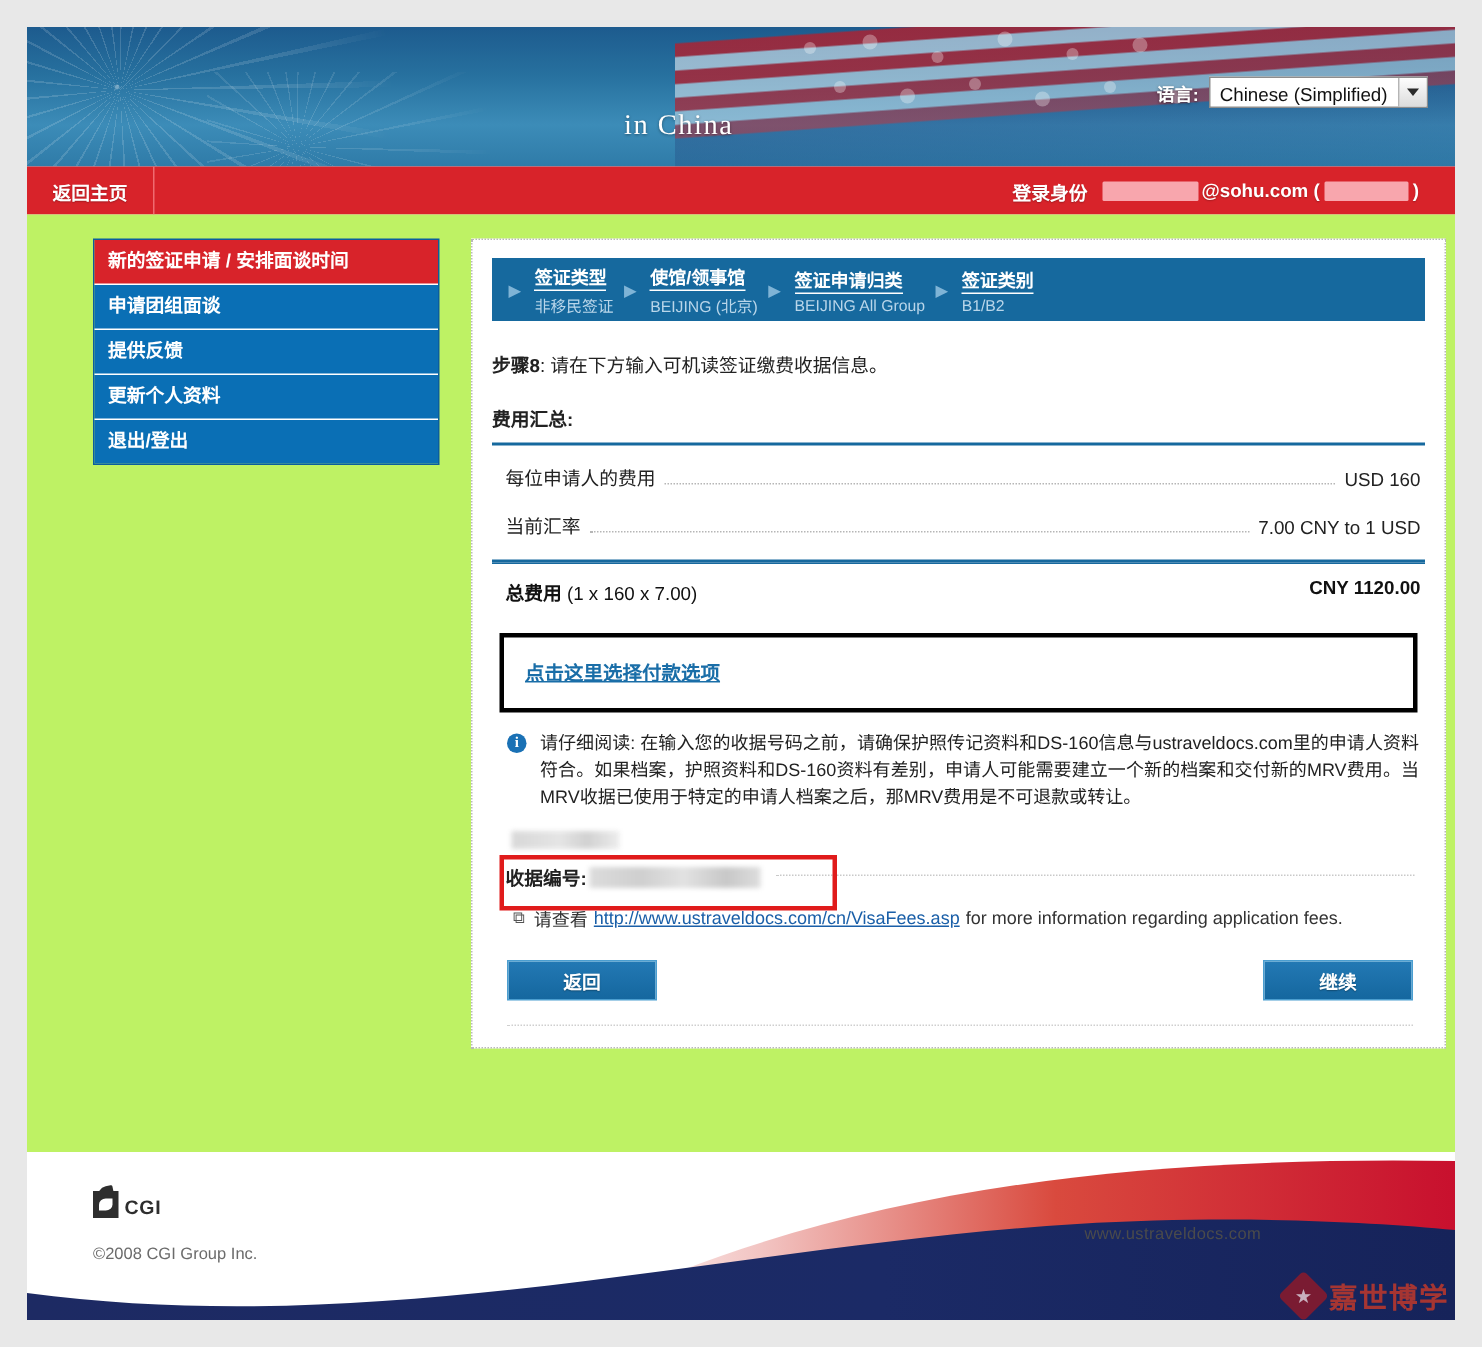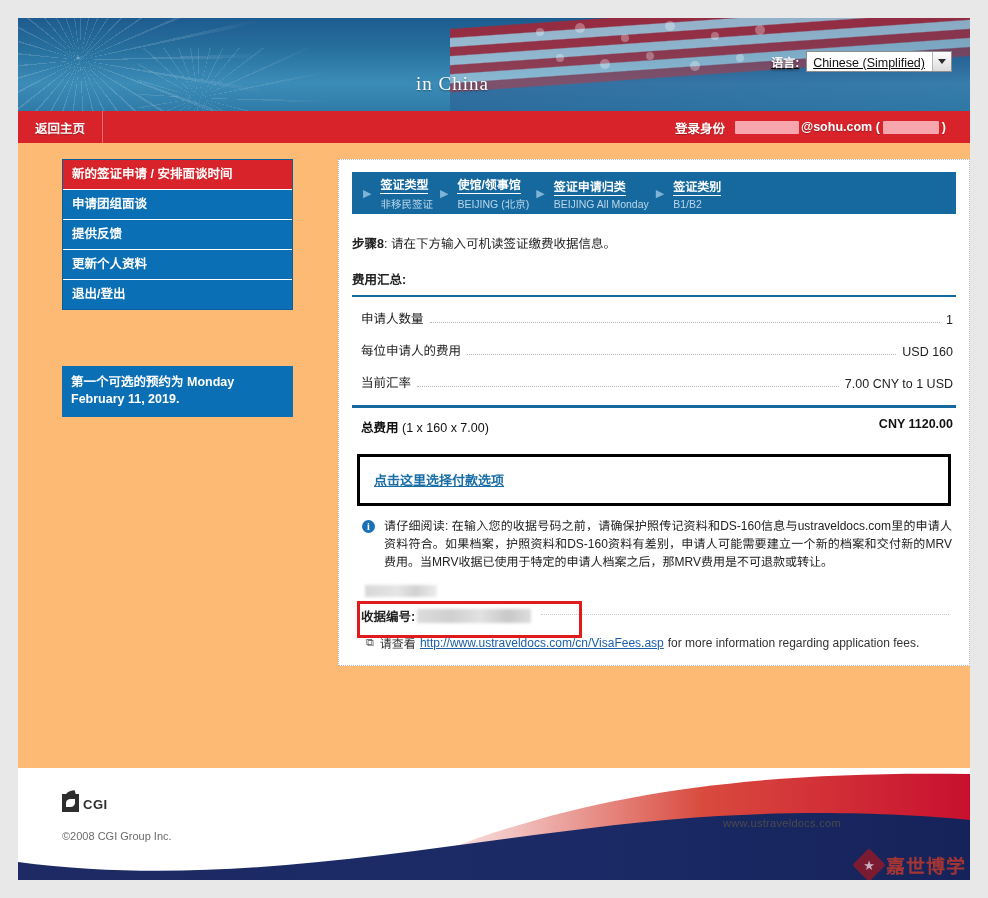--- a/index.html
+++ b/index.html
@@ -79,21 +79,21 @@
   .banner-sub {
     position: absolute; left: 398px; top: 55px;
     color: #ffffff;
     font-family: "Liberation Serif", "DejaVu Serif", serif;
     font-size: 19px;
     letter-spacing: 1px;
     text-shadow: 0 1px 2px rgba(0,0,0,0.4);
   }
   .lang-wrap {
     position: absolute; right: 18px; top: 33px;
-    display: flex; align-items: center; gap: 7px; text-decoration: underline;
+    display: flex; align-items: center; gap: 7px;
   }
   .lang-label {
     color: #ffffff; font-size: 12px; font-weight: bold;
     text-shadow: 0 1px 2px rgba(0,0,0,0.5);
   }
   .lang-select {
     display: flex; align-items: stretch;
     height: 21px;
     border: 1px solid #8d8d8d;
     background: #ffffff;
@@ -145,24 +145,23 @@
     background: #f8a6ad;
     border-radius: 1px;
     vertical-align: middle;
   }
   .user-email { display: flex; align-items: center; }
 
   
   .body-area {
     position: relative;
     height: 625px;
-    background: #fdba74;
+    background: #bef264;
     padding: 16px 0 0 0;
     display: flex;
-    gap: 24px;
   }
   .sidebar { width: 275px; padding-left: 44px; }
   .menu { width: 231px; border: 1px solid #0b5d9e; }
   .menu-item {
     padding: 6px 9px;
     font-size: 12.5px; font-weight: bold;
     color: #ffffff;
     background: #0a6fb5;
     border-bottom: 1px solid #ffffff;
     cursor: pointer;
@@ -484,60 +483,54 @@
   <div class="body-area">
 
     <div class="sidebar">
       <div class="menu">
         <div class="menu-item active">新的签证申请 / 安排面谈时间</div>
         <div class="menu-item">申请团组面谈</div>
         <div class="menu-item">提供反馈</div>
         <div class="menu-item">更新个人资料</div>
         <div class="menu-item">退出/登出</div>
       </div>
-      <div class="notice">第一个可选的预约为 Monday February 11, 2019.</div>
     </div>
 
     <div class="content">
 
       <div class="steps">
         <span class="step-arrow">▶</span>
         <div class="step">
           <div class="t">签证类型</div>
           <div class="s">非移民签证</div>
         </div>
         <span class="step-arrow">▶</span>
         <div class="step">
           <div class="t">使馆/领事馆</div>
           <div class="s">BEIJING (北京)</div>
         </div>
         <span class="step-arrow">▶</span>
         <div class="step">
           <div class="t">签证申请归类</div>
-          <div class="s">BEIJING All Monday</div>
+          <div class="s">BEIJING All Group</div>
         </div>
         <span class="step-arrow">▶</span>
         <div class="step">
           <div class="t">签证类别</div>
           <div class="s">B1/B2</div>
         </div>
       </div>
 
       <div class="step8">
         <b>步骤8</b><span>: 请在下方输入可机读签证缴费收据信息。</span>
       </div>
 
       <div class="sec-title">费用汇总:</div>
 
       <div class="fee-row">
-        <span class="lbl">申请人数量</span>
-        <span class="lead"></span>
-        <span class="val">1</span>
-      </div>
-      <div class="fee-row">
         <span class="lbl">每位申请人的费用</span>
         <span class="lead"></span>
         <span class="val">USD 160</span>
       </div>
       <div class="fee-row">
         <span class="lbl">当前汇率</span>
         <span class="lead"></span>
         <span class="val">7.00 CNY to 1 USD</span>
       </div>
 
@@ -566,20 +559,24 @@
       </div>
 
 
       <div class="fee-link-row">
         <span class="ext-icon">⧉</span>
         <span>请查看</span>
         <span class="fee-link">http://www.ustraveldocs.com/cn/VisaFees.asp</span>
         <span>for more information regarding application fees.</span>
       </div>
 
+      <div class="btn-row">
+        <div class="btn">返回</div>
+        <div class="btn">继续</div>
+      </div>
 
     </div>
   </div>
 
   <div class="footer">
     <svg class="red-wave" viewBox="0 0 952 112" preserveAspectRatio="none">
       <defs>
         <linearGradient id="redg" x1="0" y1="0" x2="1" y2="0">
           <stop offset="0%" stop-color="#ffffff"></stop>
           <stop offset="22%" stop-color="#f2c4c2"></stop>

